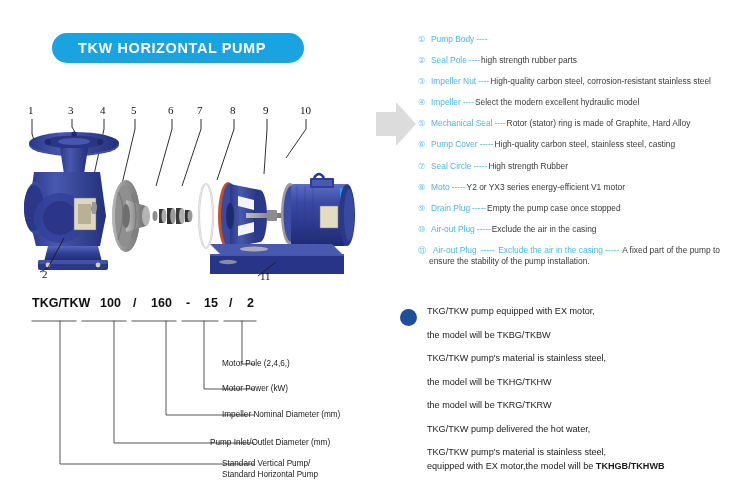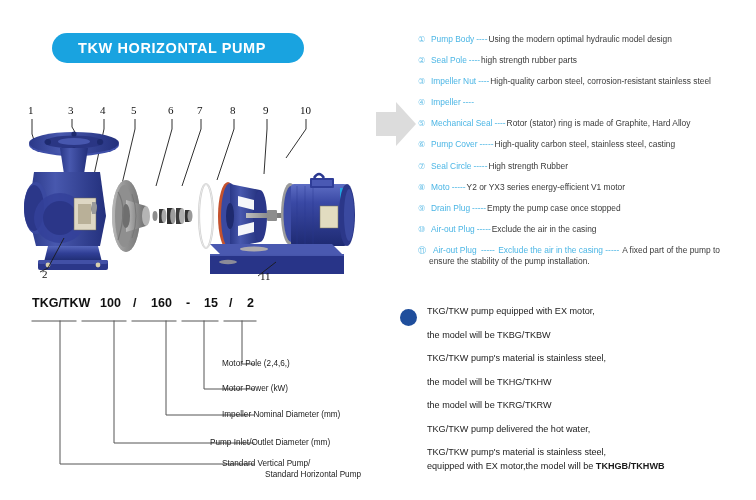--- a/index.html
+++ b/index.html
@@ -275,41 +275,41 @@
   <svg id="gray-arrow" viewBox="0 0 40 48">
     <polygon points="0,12 20,12 20,2 40,24 20,46 20,36 0,36" fill="#dcdcdc"></polygon>
   </svg>
 
   <div id="feature-list">
 
     <div class="feat">
       <span class="num">①</span>
       <span class="name">Pump Body</span>
       <span class="dash">----</span>
-      <span class="desc">Using the modern optimal hydraulic model design</span>
     </div>
 
     <div class="feat">
       <span class="num">②</span>
       <span class="name">Seal Pole</span>
       <span class="dash">----</span>
       <span class="desc">high strength rubber parts</span>
     </div>
 
     <div class="feat">
       <span class="num">③</span>
       <span class="name">Impeller Nut</span>
       <span class="dash">----</span>
       <span class="desc">High-quality carbon steel, corrosion-resistant stainless steel</span>
     </div>
 
     <div class="feat">
       <span class="num">④</span>
       <span class="name">Impeller</span>
       <span class="dash">----</span>
+      <span class="desc">Select the modern excellent hydraulic model</span>
     </div>
 
     <div class="feat">
       <span class="num">⑤</span>
       <span class="name">Mechanical Seal</span>
       <span class="dash">----</span>
       <span class="desc">Rotor (stator) ring is made of Graphite, Hard Alloy</span>
     </div>
 
     <div class="feat">
@@ -408,16 +408,16 @@
 
         <path d="M46,25 L46,168 L240,168"></path>
       </g>
     </svg>
 
     <div class="leader-label" style="left:208px;top:63px;">Motor Pole (2,4,6,)</div>
     <div class="leader-label" style="left:208px;top:88px;">Motor Power  (kW)</div>
     <div class="leader-label" style="left:208px;top:114px;">Impeller Nominal Diameter (mm)</div>
     <div class="leader-label" style="left:196px;top:142px;">Pump Inlet/Outlet Diameter (mm)</div>
     <div class="leader-label" style="left:208px;top:163px;">Standard Vertical  Pump/</div>
-    <div class="leader-label" style="left:208px;top:174px;margin-left:43px;">Standard  Horizontal Pump</div>
+    <div class="leader-label" style="left:208px;top:174px;">Standard  Horizontal Pump</div>
   </div>
 
 </div>
 
 </body></html>

